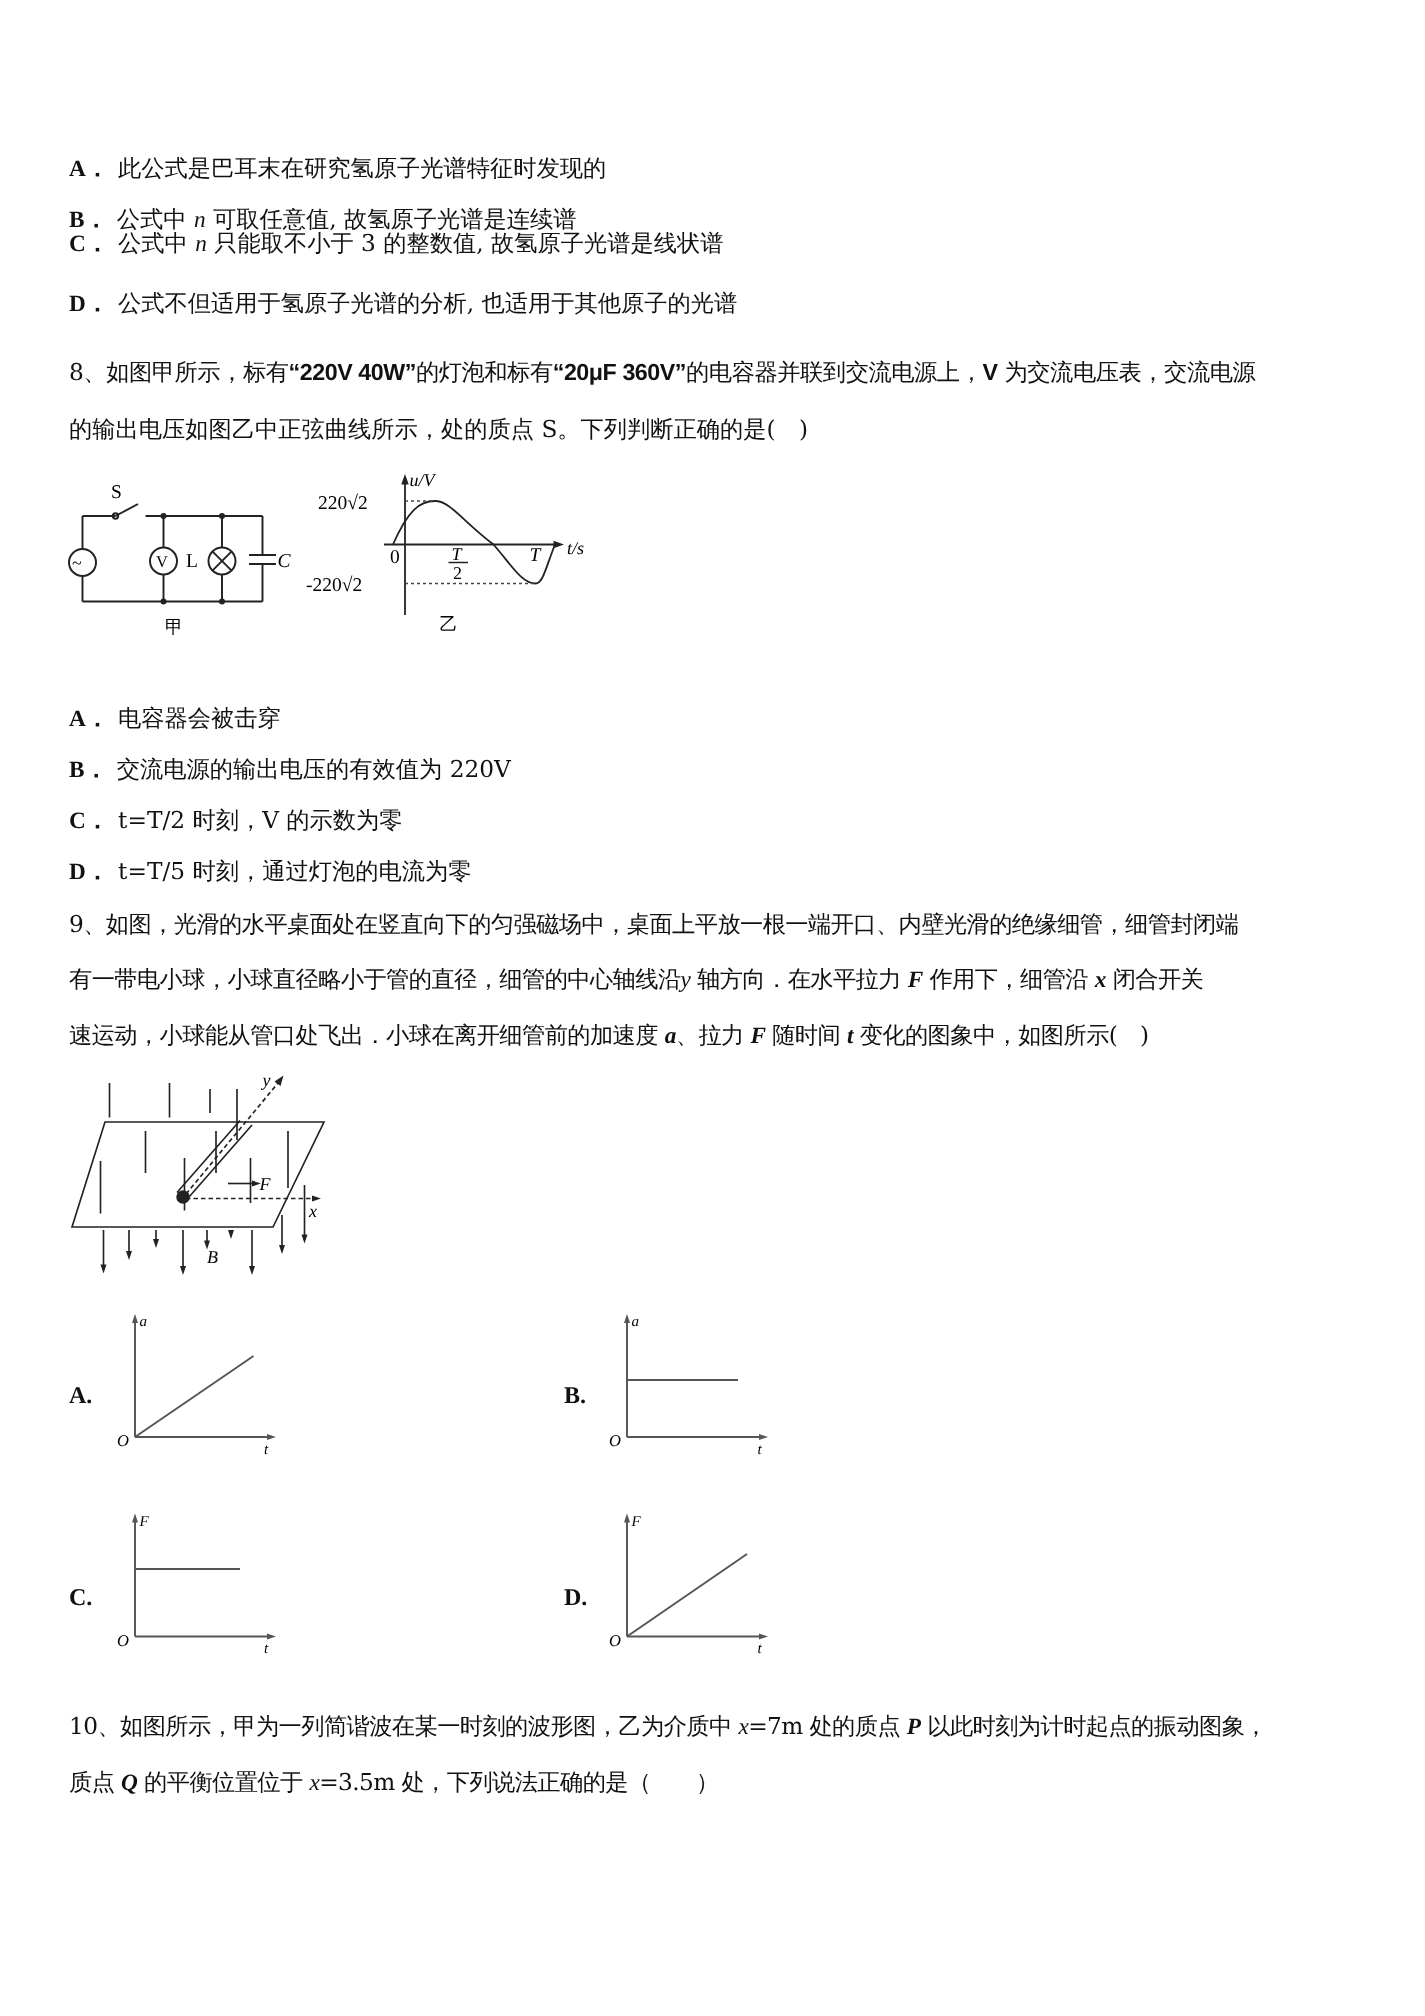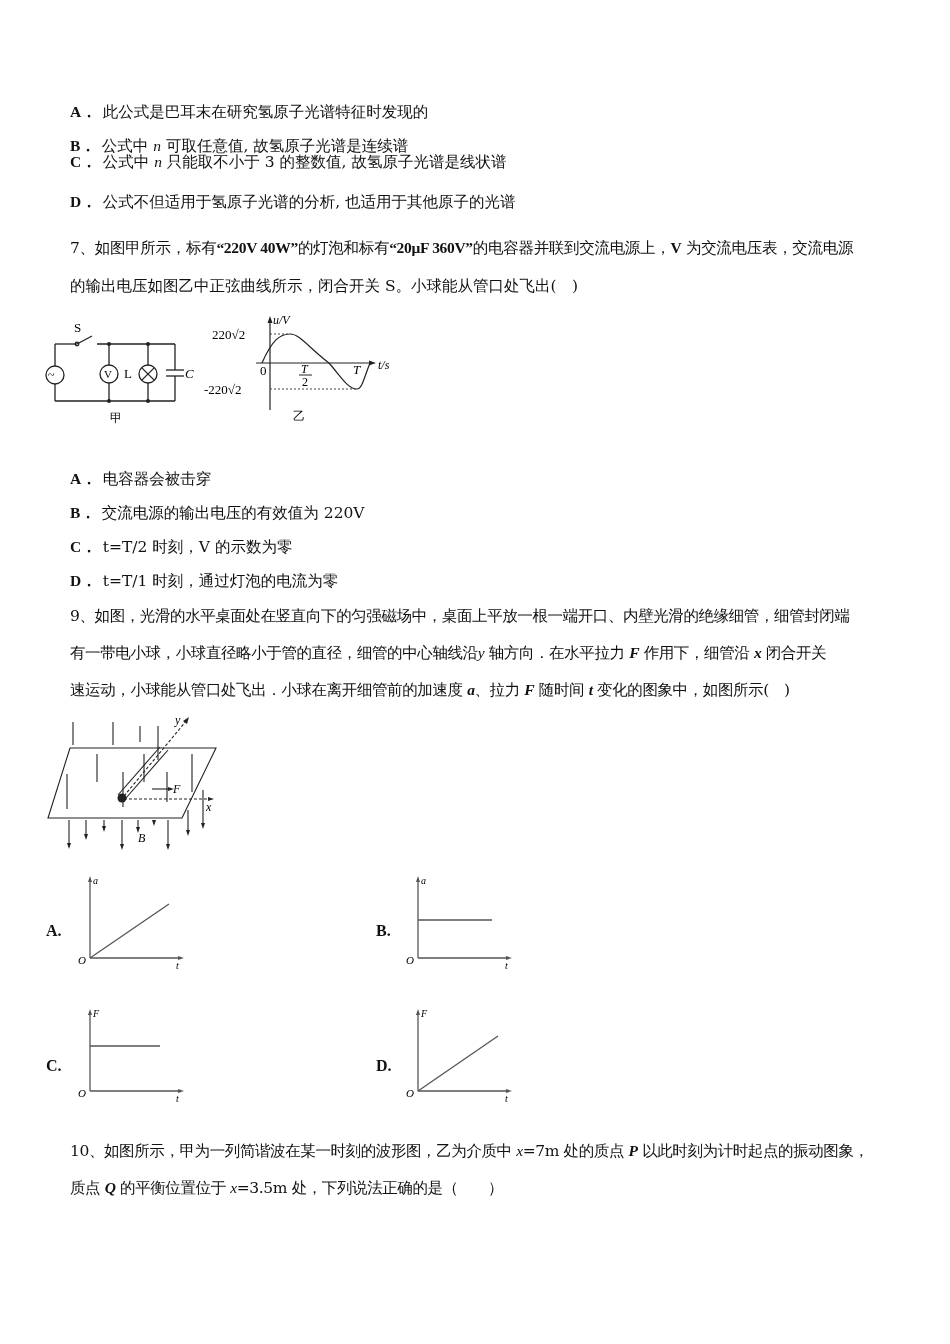--- a/index.html
+++ b/index.html
@@ -1,21 +1,21 @@
 <!DOCTYPE html>
 <html><head>
 <meta charset="utf-8">
 <style>
   html, body { margin: 0; padding: 0; background: #ffffff; }
   body { width: 950px; height: 1344px; position: relative; overflow: hidden;
          font-family: "DejaVu Serif", "Liberation Serif", serif; color: #111; }
-  .line { position: absolute; left: 46px; font-size: 15.5px; white-space: nowrap; line-height: 20px; margin-left: 24px; }
+  .line { position: absolute; left: 46px; font-size: 15.5px; white-space: nowrap; line-height: 20px; }
   .opt-key { font-weight: bold; font-family: "Liberation Serif", serif; margin-right: 6px; }
   .q { font-size: 15.5px; }
-  .b { font-weight: bold; font-family: Liberation Serif, serif; }
+  .b { font-weight: bold; font-family: Liberation Sans, sans-serif; }
   .i { font-style: italic; font-family: "Liberation Serif", serif; }
   .fig { position: absolute; }
   .fig svg { display: block; }
   .svgtxt { font-family: "Liberation Serif", serif; }
   .graph-label { position: absolute; font-weight: bold; font-family: "Liberation Serif", serif; font-size: 16px; }
 </style>
 </head>
 <body>
 
 <div class="line" style="top:102px">
@@ -25,24 +25,24 @@
   <span class="opt-key">B．</span><span>公式中 </span><span class="i">n</span><span> 可取任意值, 故氢原子光谱是连续谱</span>
 </div>
 <div class="line" style="top:152px">
   <span class="opt-key">C．</span><span>公式中 </span><span class="i">n</span><span> 只能取不小于 3 的整数值, 故氢原子光谱是线状谱</span>
 </div>
 <div class="line" style="top:192px">
   <span class="opt-key">D．</span><span>公式不但适用于氢原子光谱的分析, 也适用于其他原子的光谱</span>
 </div>
 
 <div class="line q" style="top:238px; letter-spacing:-0.3px">
-  <span>7、如图甲所示，标有</span><span class="b">“220V 40W”</span><span>的灯泡和标有</span><span class="b">“20μF 360V”</span><span>的电容器并联到交流电源上，</span><span class="b">V</span><span> 为交流电压表，交流电源</span>
+  <span>8、如图甲所示，标有</span><span class="b">“220V 40W”</span><span>的灯泡和标有</span><span class="b">“20μF 360V”</span><span>的电容器并联到交流电源上，</span><span class="b">V</span><span> 为交流电压表，交流电源</span>
 </div>
 <div class="line q" style="top:276px">
-  <span>的输出电压如图乙中正弦曲线所示，闭合开关 S。小球能从管口处飞出(　)</span>
+  <span>的输出电压如图乙中正弦曲线所示，处的质点 S。下列判断正确的是(　)</span>
 </div>
 
 <div class="fig" style="left:40px; top:318px;">
   <svg width="160" height="112" viewBox="0 0 160 112">
     <g stroke="#222" stroke-width="1.3" fill="none">
 
       <line x1="15" y1="26" x2="15" y2="48"></line>
       <line x1="15" y1="66" x2="15" y2="83"></line>
 
       <line x1="15" y1="26" x2="37" y2="26"></line>
@@ -115,21 +115,21 @@
 <div class="line" style="top:469px">
   <span class="opt-key">A．</span><span>电容器会被击穿</span>
 </div>
 <div class="line" style="top:503px">
   <span class="opt-key">B．</span><span>交流电源的输出电压的有效值为 220V</span>
 </div>
 <div class="line" style="top:537px">
   <span class="opt-key">C．</span><span>t=T/2 时刻，V 的示数为零</span>
 </div>
 <div class="line" style="top:571px">
-  <span class="opt-key">D．</span><span>t=T/1 时刻，通过灯泡的电流为零</span>
+  <span class="opt-key">D．</span><span>t=T/5 时刻，通过灯泡的电流为零</span>
 </div>
 
 <div class="line q" style="top:606px; letter-spacing:-0.4px">
   <span>9、如图，光滑的水平桌面处在竖直向下的匀强磁场中，桌面上平放一根一端开口、内壁光滑的绝缘细管，细管封闭端</span>
 </div>
 <div class="line q" style="top:643px; letter-spacing:-0.4px">
   <span>有一带电小球，小球直径略小于管的直径，细管的中心轴线沿</span><span class="i">y</span><span> 轴方向．在水平拉力 </span><span class="i b">F</span><span> 作用下，细管沿 </span><span class="i b">x</span><span> 闭合开关</span>
 </div>
 <div class="line q" style="top:680px; letter-spacing:-0.4px">
   <span>速运动，小球能从管口处飞出．小球在离开细管前的加速度 </span><span class="i b">a</span><span>、拉力 </span><span class="i b">F</span><span> 随时间 </span><span class="i b">t</span><span> 变化的图象中，如图所示(　)</span>

